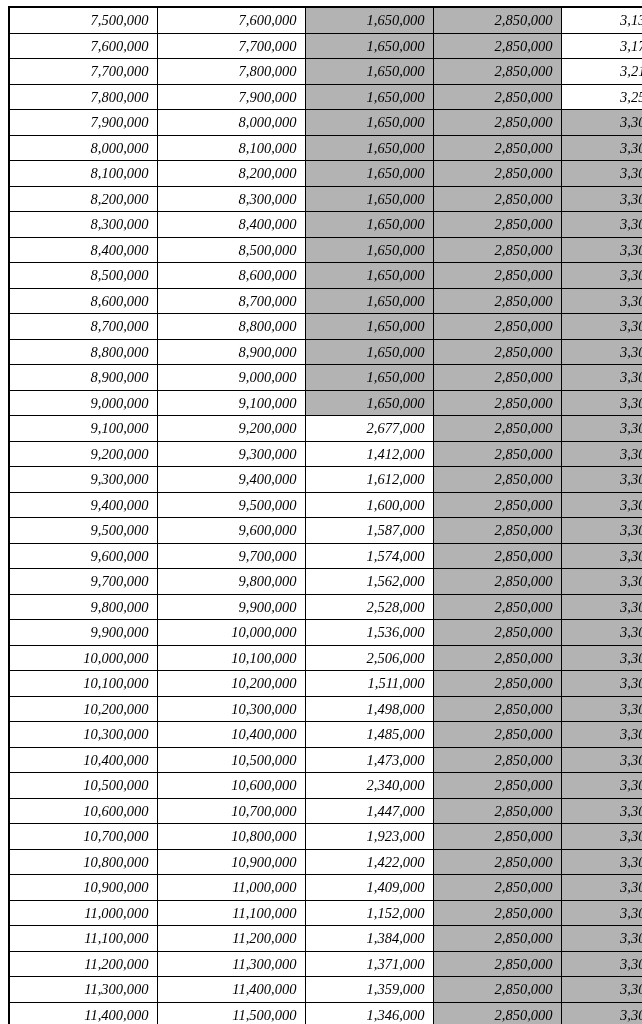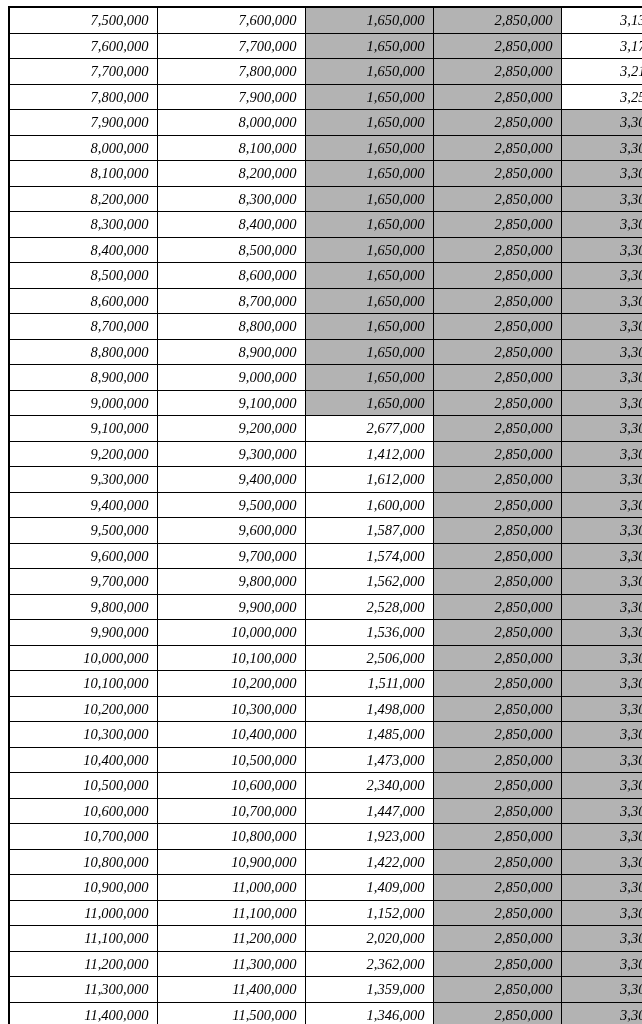--- a/index.html
+++ b/index.html
@@ -315,28 +315,28 @@
         <tr>
           <td class="plain">11,000,000</td>
           <td class="plain">11,100,000</td>
           <td class="plain">1,152,000</td>
           <td class="shaded">2,850,000</td>
           <td class="shaded">3,300,000</td>
         </tr>
         <tr>
           <td class="plain">11,100,000</td>
           <td class="plain">11,200,000</td>
-          <td class="plain">2,020,000</td>
+          <td class="plain">1,384,000</td>
           <td class="shaded">2,850,000</td>
           <td class="shaded">3,300,000</td>
         </tr>
         <tr>
           <td class="plain">11,200,000</td>
           <td class="plain">11,300,000</td>
-          <td class="plain">2,362,000</td>
+          <td class="plain">1,371,000</td>
           <td class="shaded">2,850,000</td>
           <td class="shaded">3,300,000</td>
         </tr>
         <tr>
           <td class="plain">11,300,000</td>
           <td class="plain">11,400,000</td>
           <td class="plain">1,359,000</td>
           <td class="shaded">2,850,000</td>
           <td class="shaded">3,300,000</td>
         </tr>

